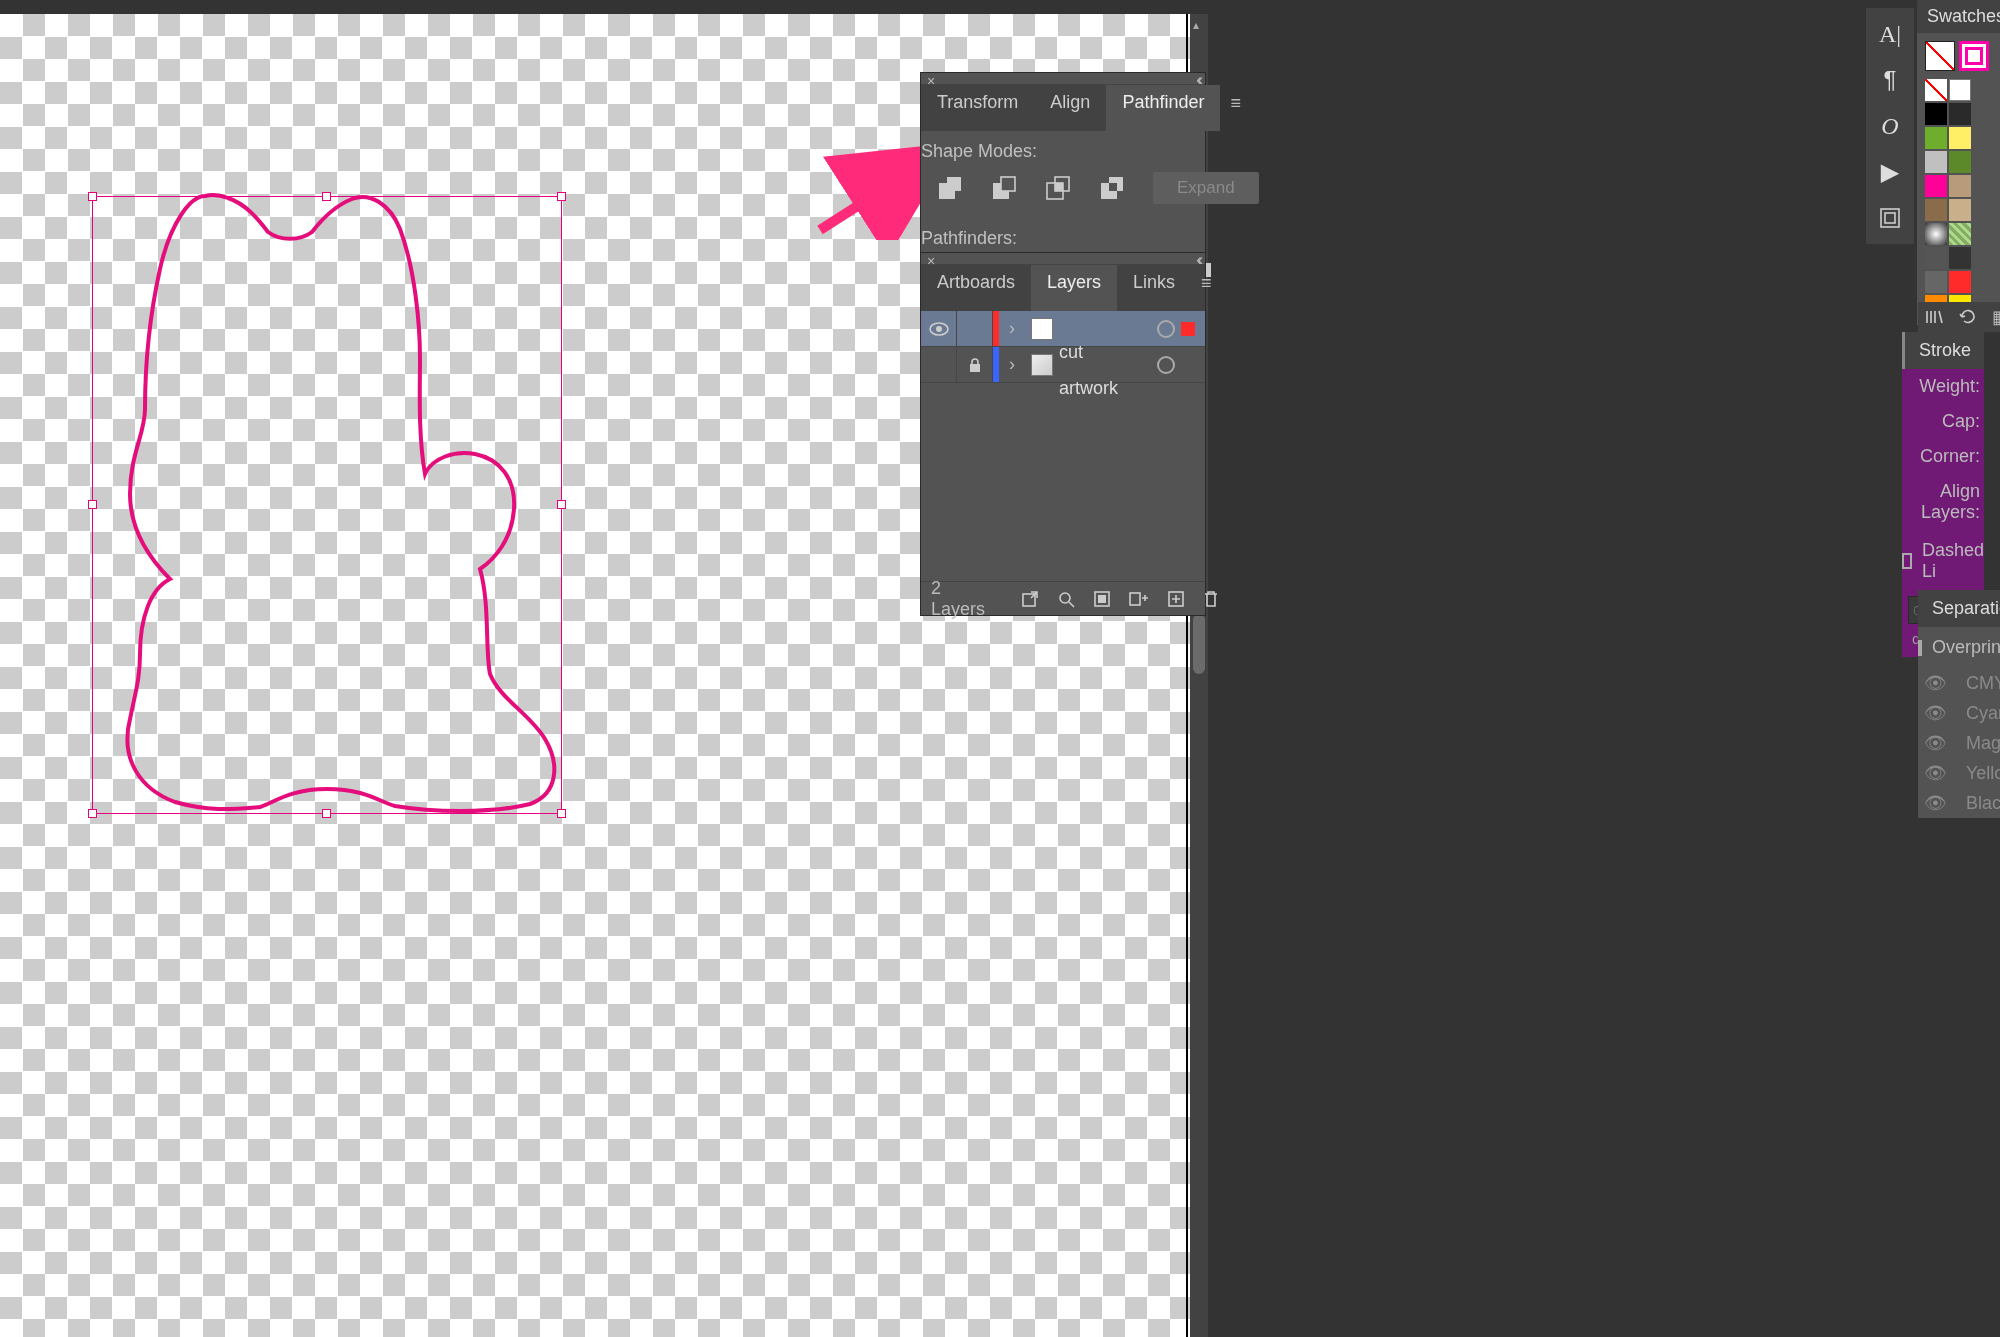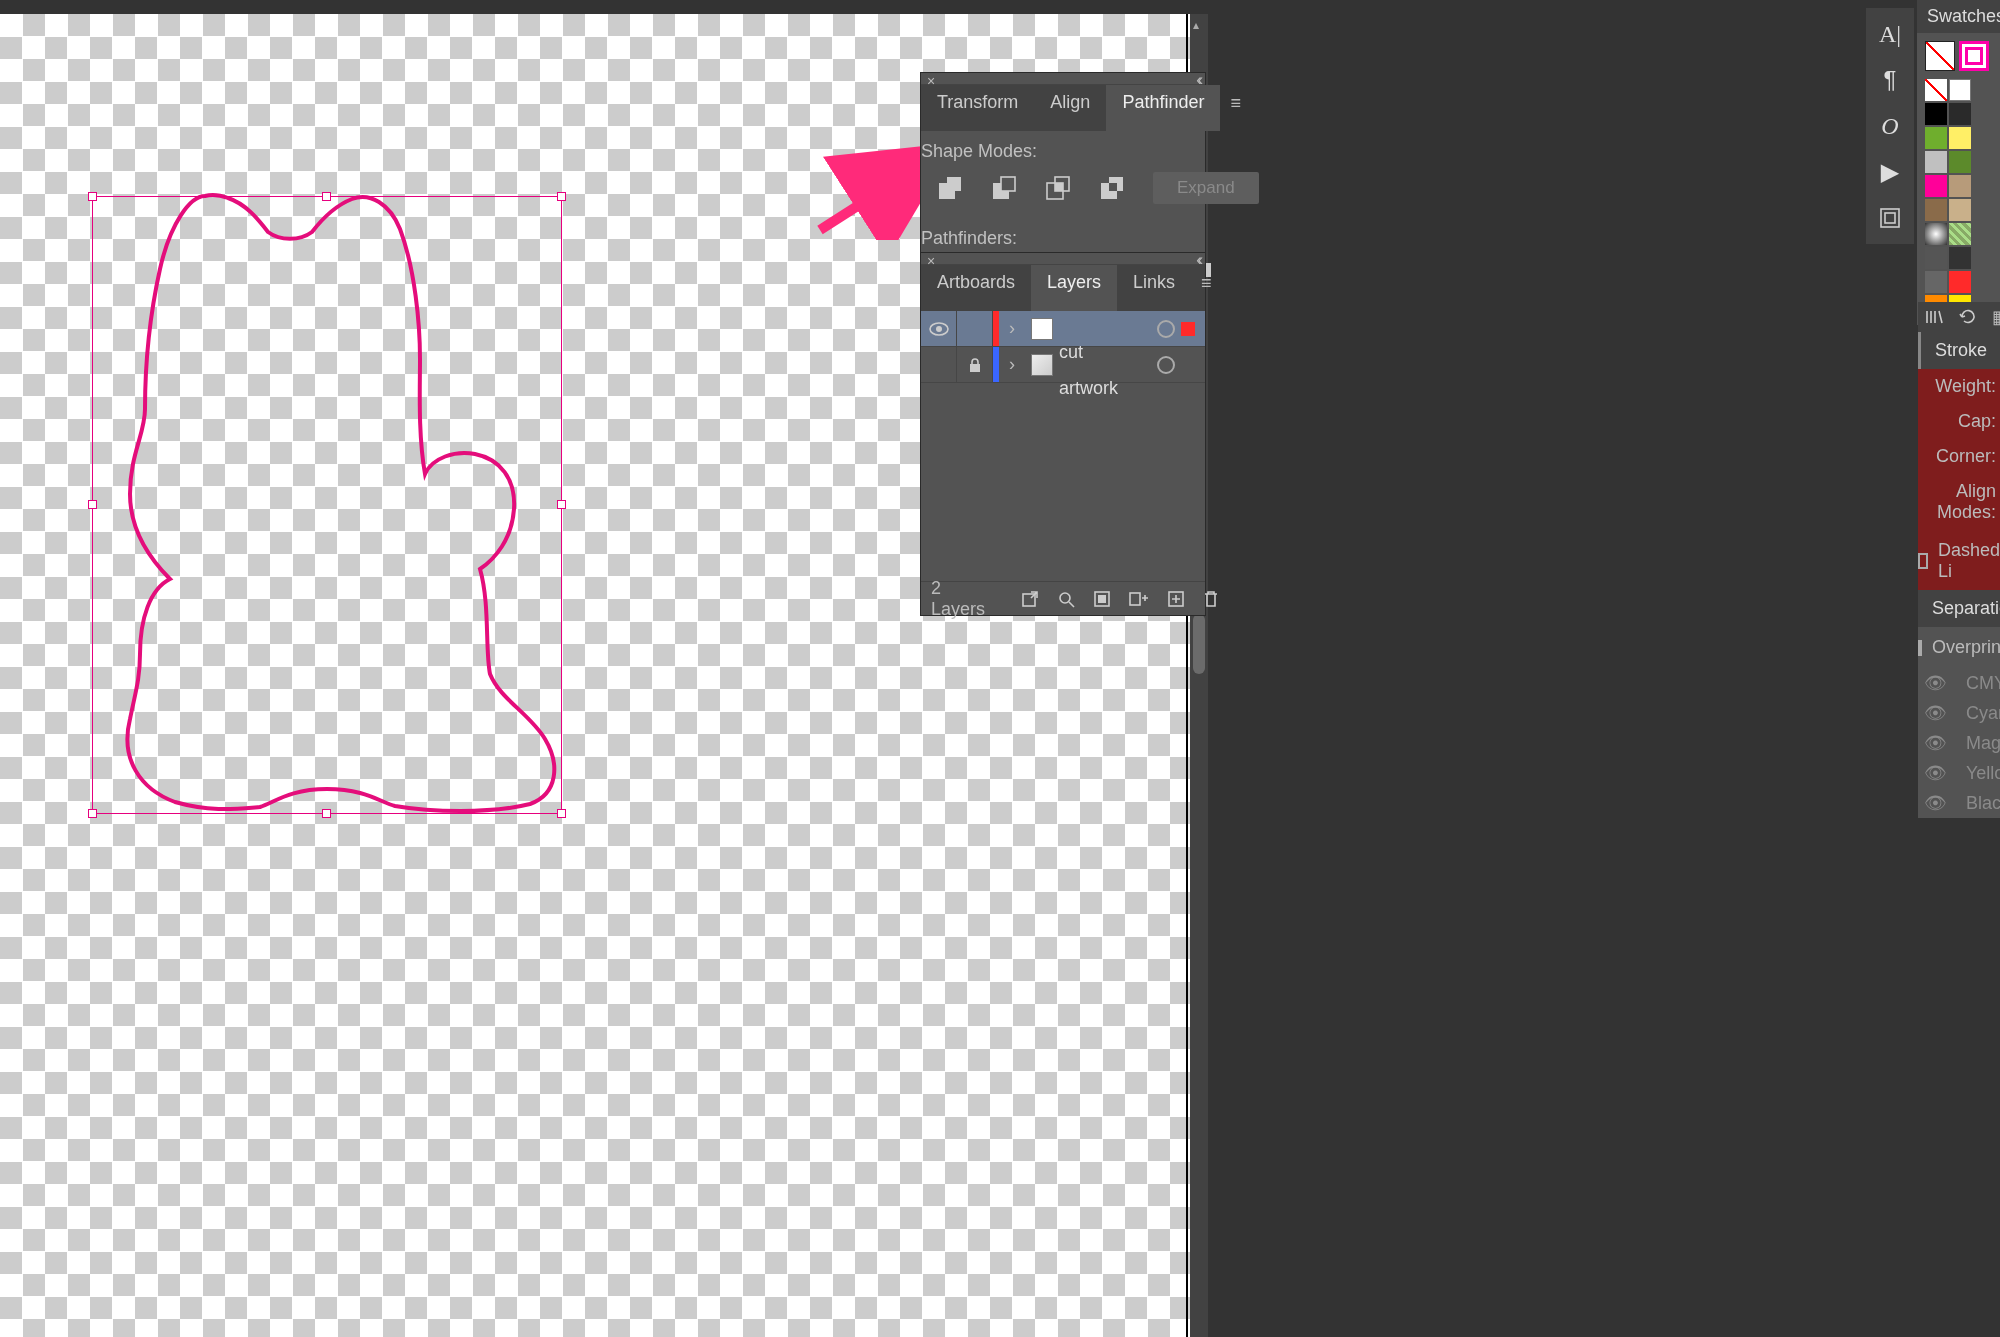--- a/index.html
+++ b/index.html
@@ -57,21 +57,21 @@
 .sw-title { background: #424242; padding: 6px 10px; color: #ddd; font-size: 18px; }
 .sw-body { background: #535353; padding: 8px; }
 .sw-grid { display: flex; flex-wrap: wrap; gap: 2px; }
 .sw { width: 22px; height: 22px; cursor:pointer; }
 .sw-big { width: 30px; height: 30px; border: 1px solid #222; }
 
 
 .lib-row { position: absolute; right: 0; top: 302px; width: 82px; height: 30px; background: #424242; display:flex; gap:14px; padding:4px 6px; }
 
 
-.stroke-panel { position: absolute; right: 0; top: 332px; width: 82px; background: #7f1d1d; }
+.stroke-panel { position: absolute; right: 16px; top: 332px; width: 82px; background: #701a75; }
 .sp-title { background: #424242; padding: 8px 10px 8px 14px; color: #ddd; border-left: 3px solid #888; }
 .sp-row { text-align: right; padding: 7px 4px 7px 0; color: #bbb; }
 .dash-check { display:flex; align-items:center; gap:10px; padding: 10px 0; }
 .dash-boxes { display:flex; gap:6px; padding: 4px 6px; }
 .dash-box { width: 34px; height: 28px; background: #3a3a3a; border: 1px solid #2a2a2a; display:flex; align-items:center; justify-content:center; color:#666; font-size:13px; }
 .dash-lbls { display:flex; gap:16px; padding: 2px 10px 10px; color:#999; font-size:15px; }
 
 
 .sep-panel { position: absolute; right: 0; top: 590px; width: 82px; background: #535353; }
 .sep-row { display:flex; align-items:center; gap:10px; padding: 4px 6px; color:#8a8a8a; }
@@ -381,21 +381,21 @@
       </svg>
     </span>
   <span class="ft-icon">▦</span>
 </div>
 
 <div class="stroke-panel">
   <div class="sp-title">Stroke</div>
   <div class="sp-row">Weight:</div>
   <div class="sp-row">Cap:</div>
   <div class="sp-row">Corner:</div>
-  <div class="sp-row">Align Modes:</div>
+  <div class="sp-row">Align Layers:</div>
   <div class="dash-check">
     <div class="chk"></div>
     <span>Dashed Li</span>
   </div>
   <div class="dash-boxes">
     <div class="dash-box">0 pt</div>
     <div class="dash-box">0 p</div>
   </div>
   <div class="dash-lbls">
     <span>dash</span>

